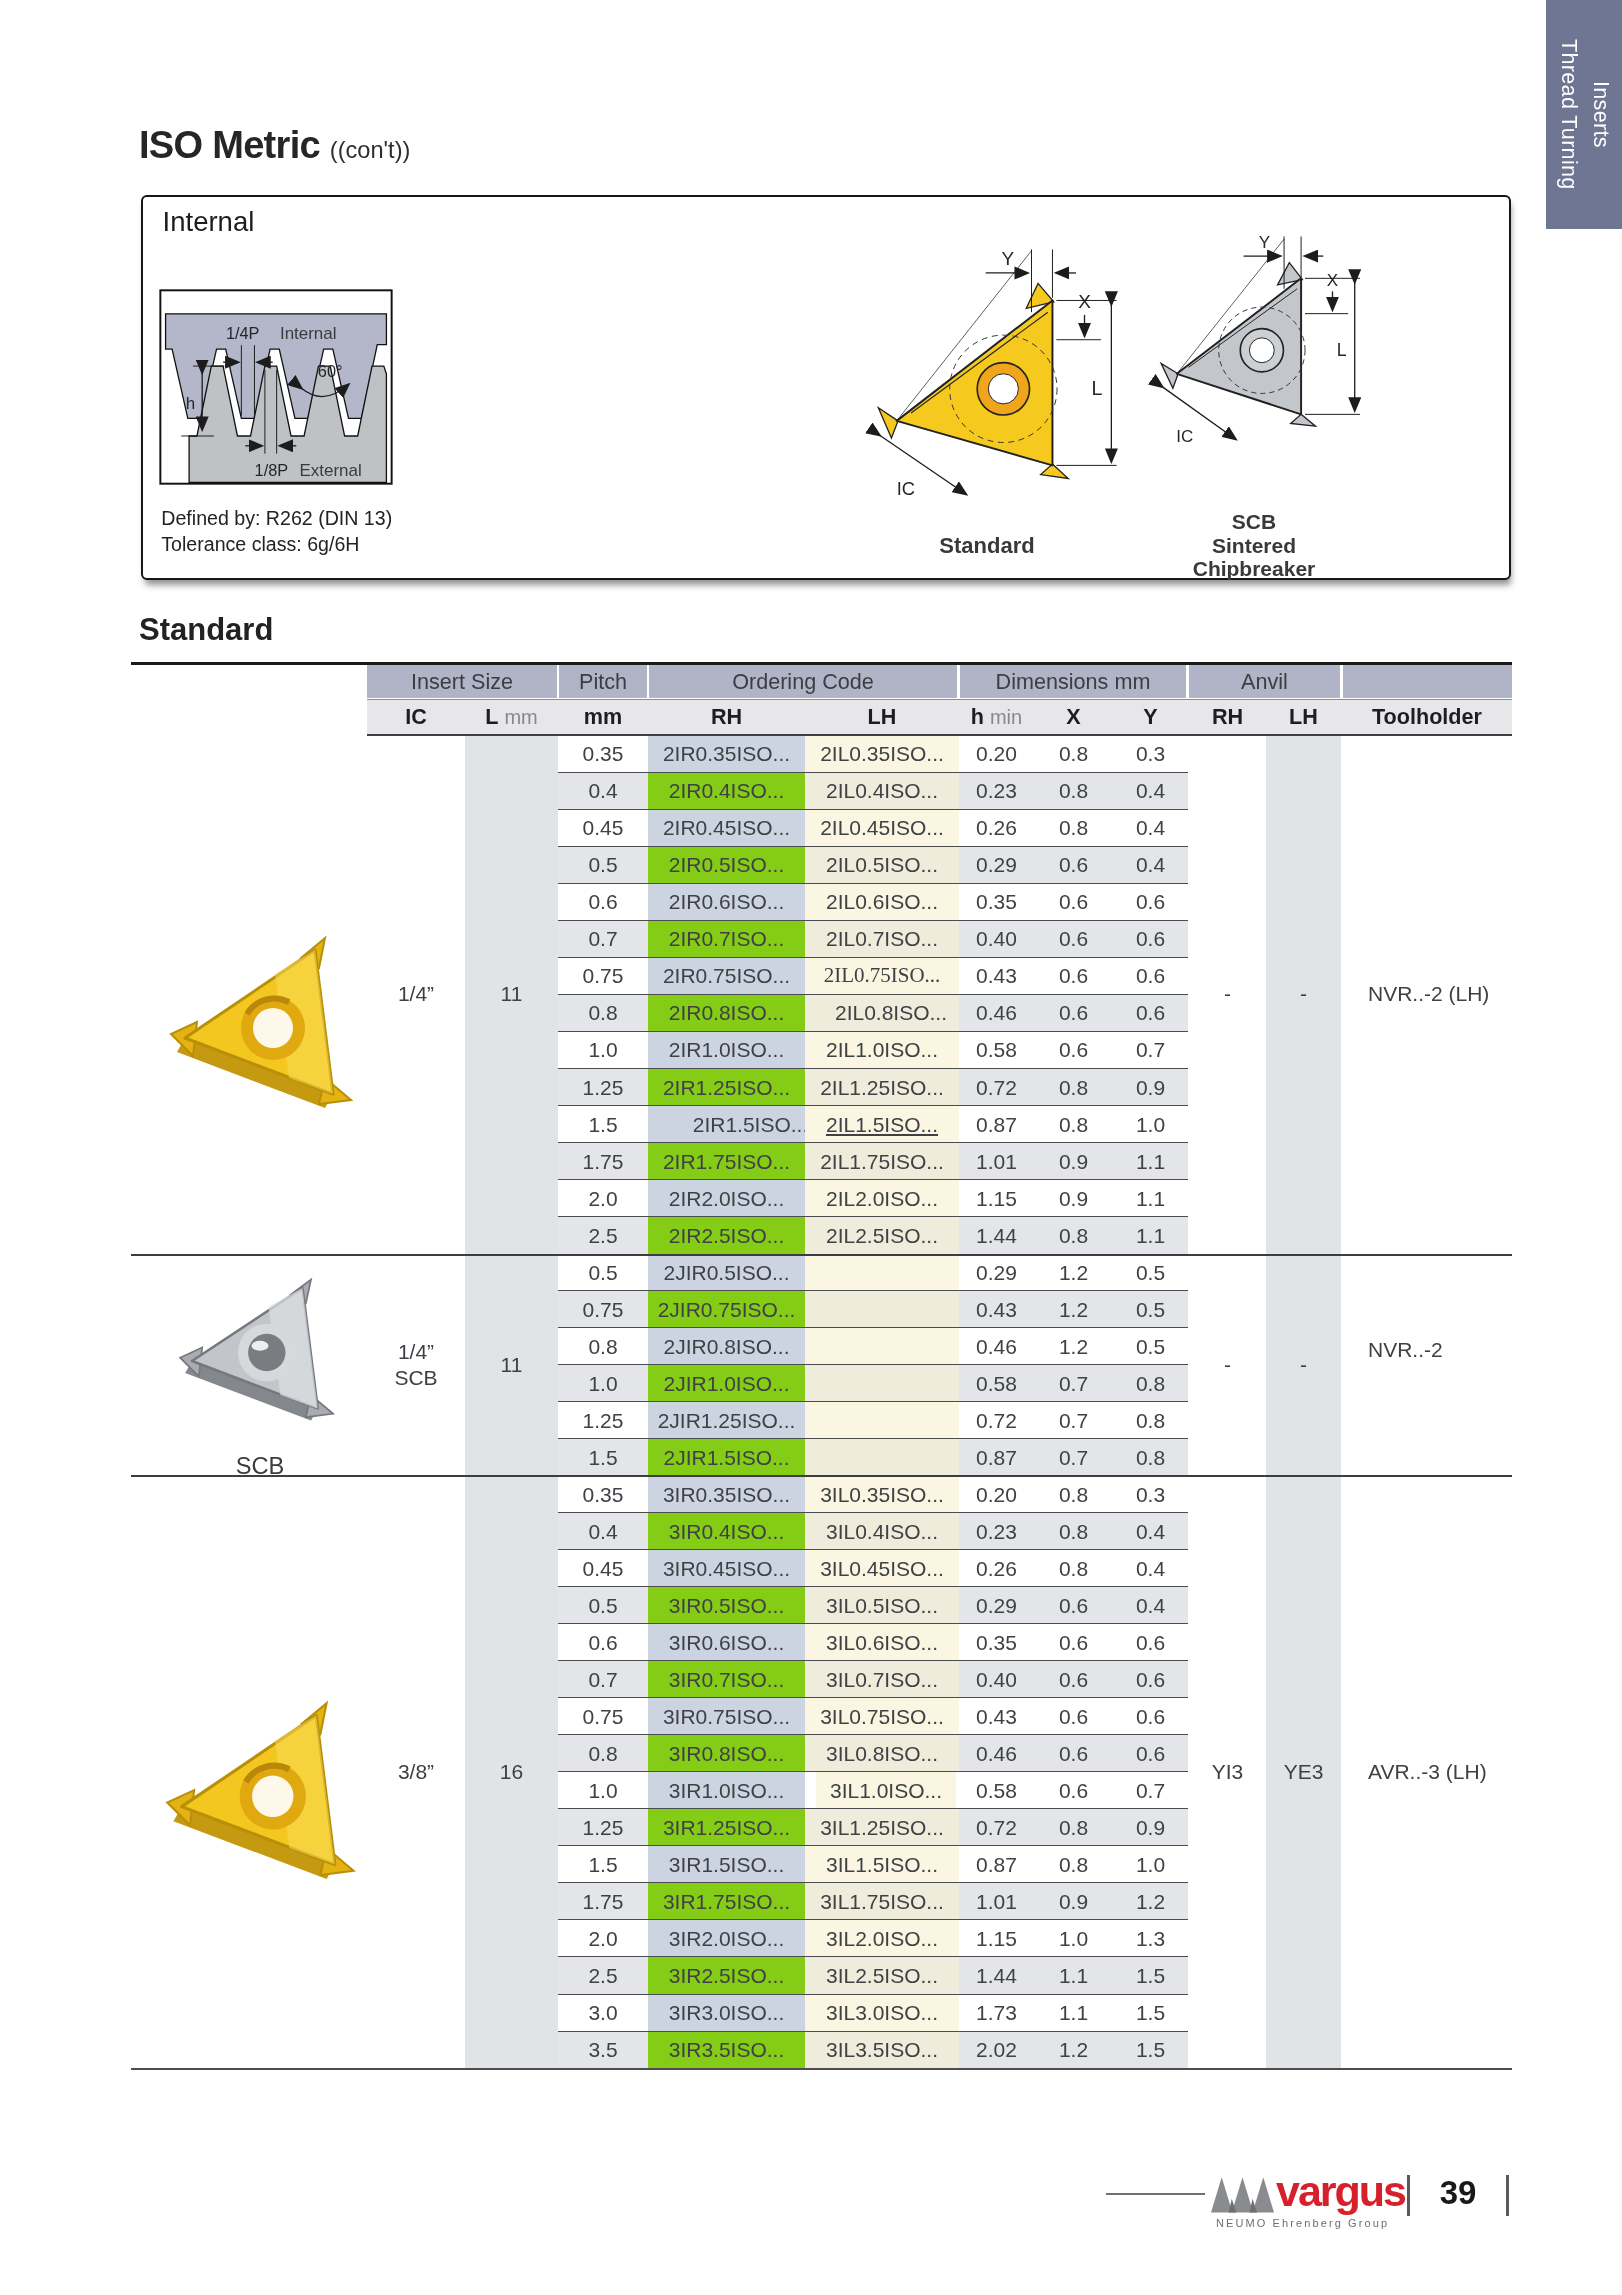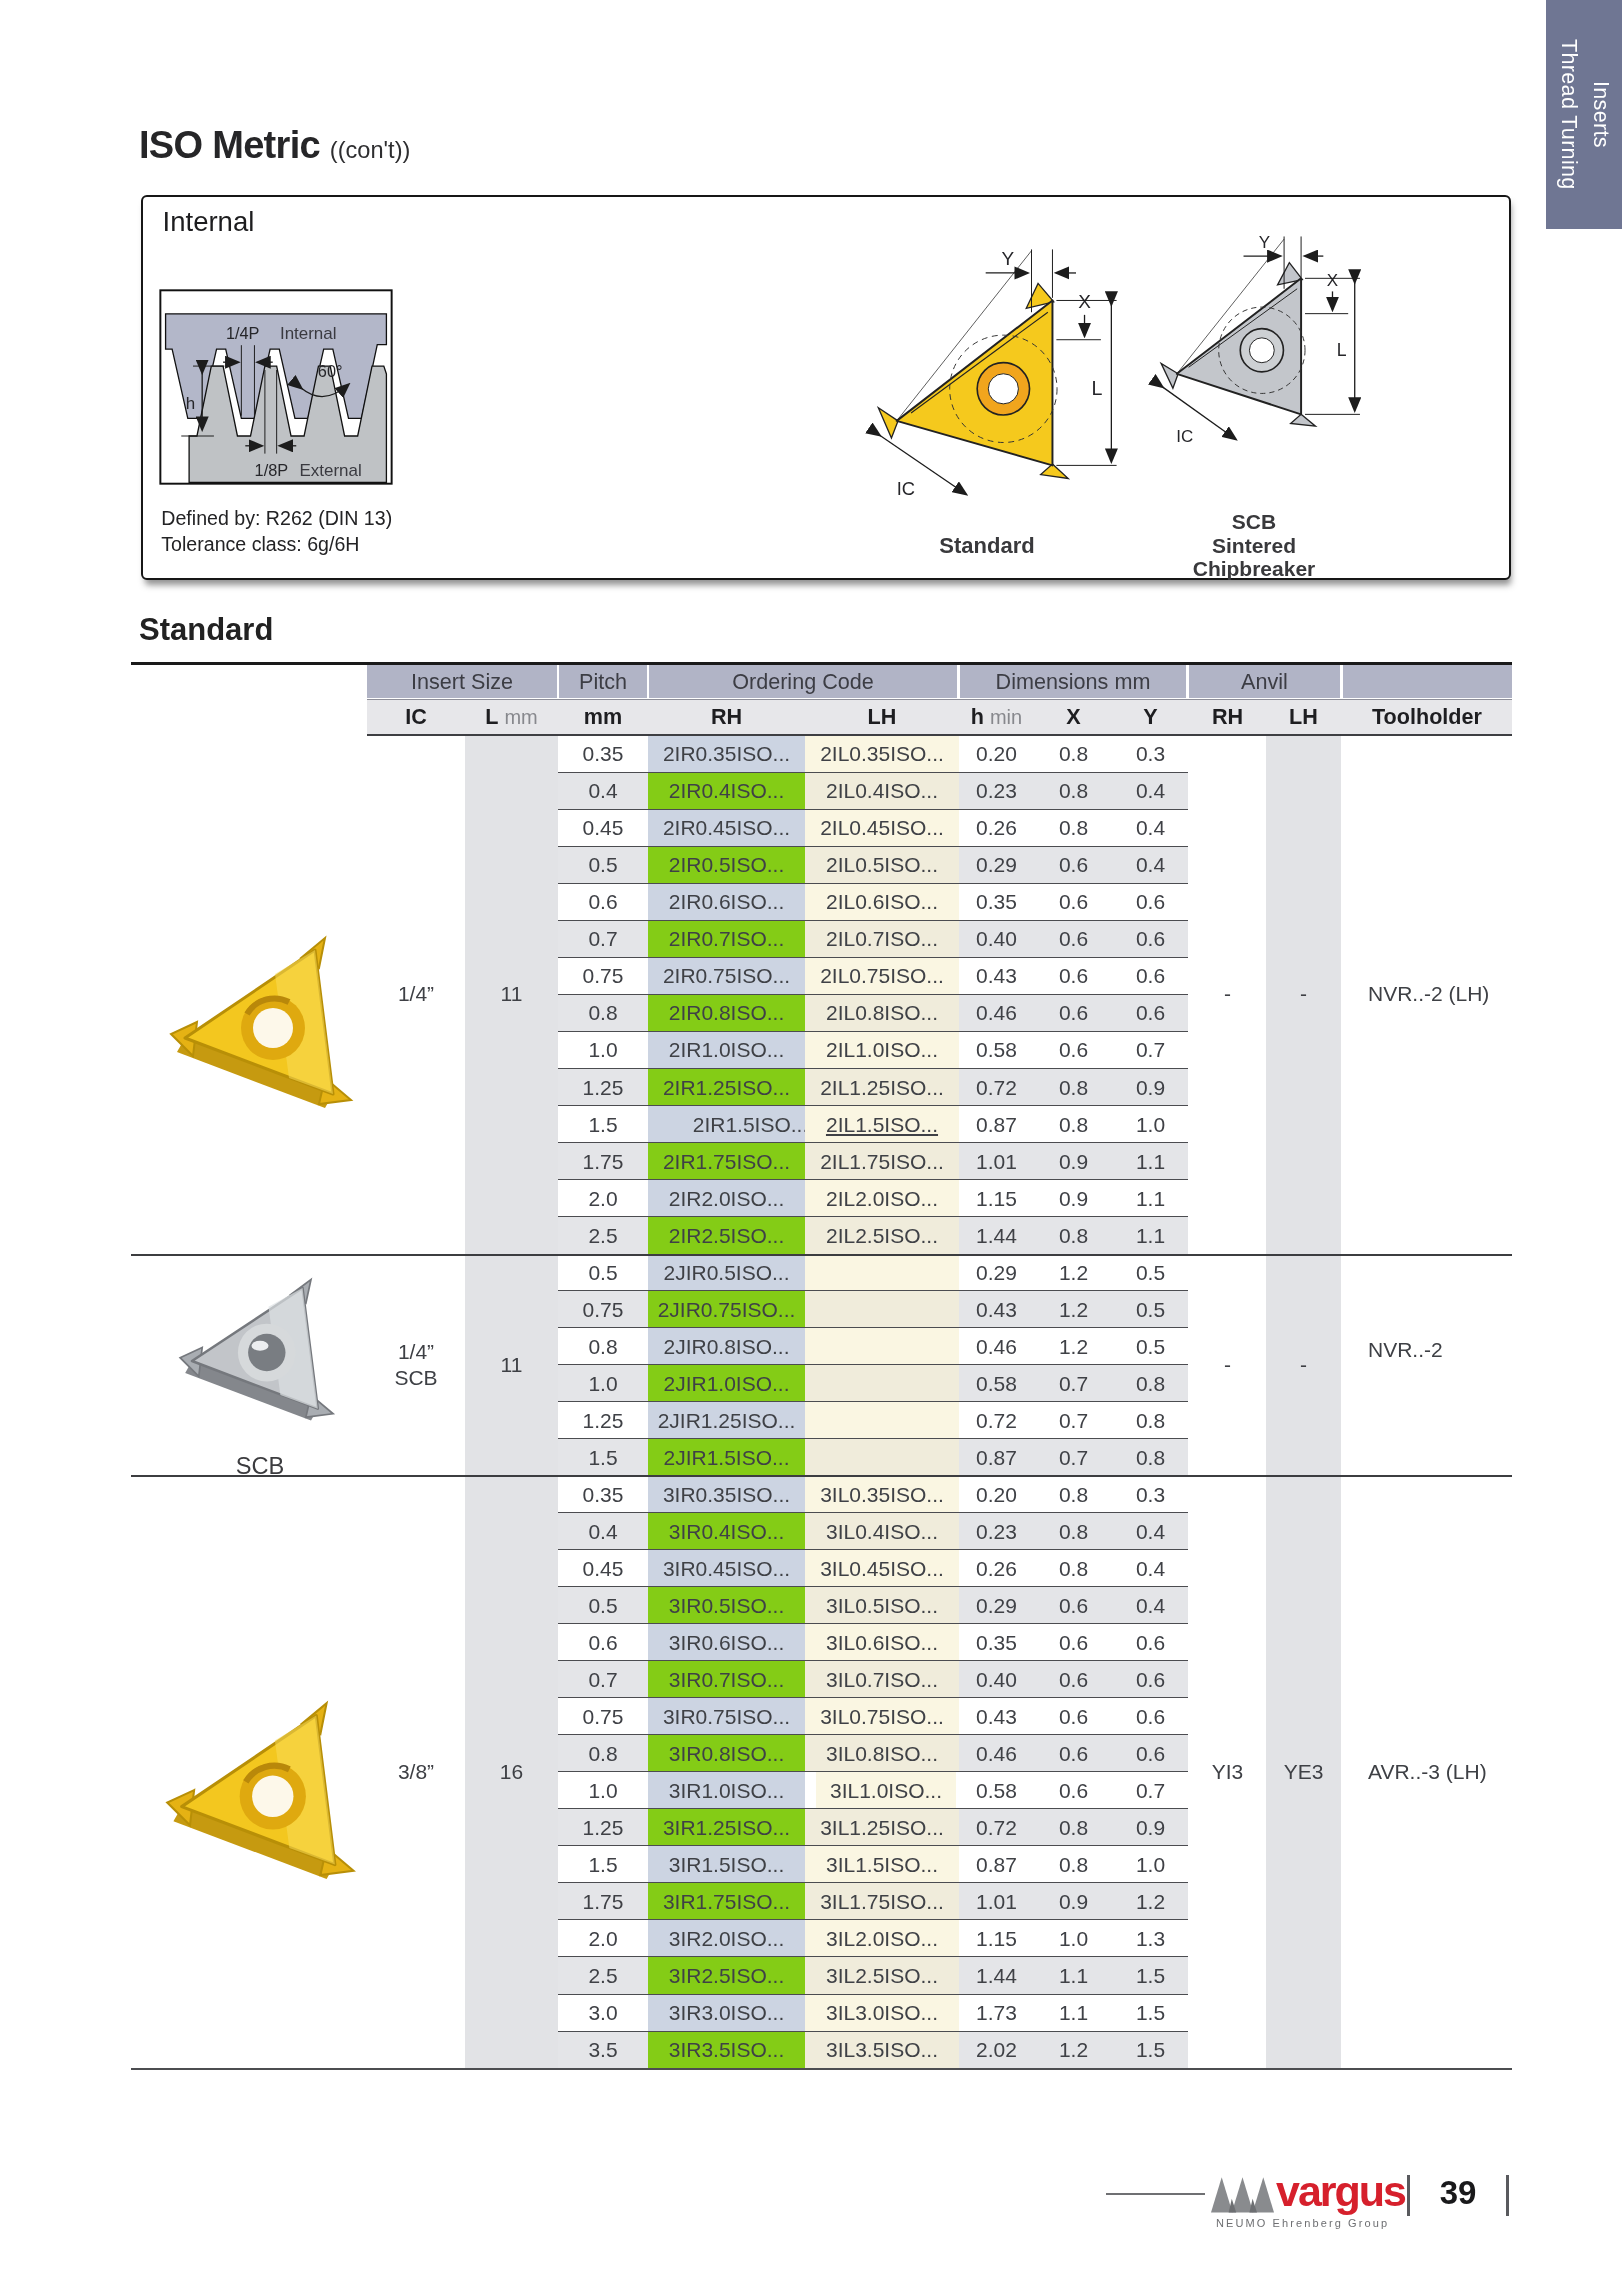--- a/index.html
+++ b/index.html
@@ -283,28 +283,28 @@
         <div class="rowsep" style="top: 258px;"></div>
         <div class="cell c-pitch odd" style="left: 427px; top: 258px; width: 90px; height: 37px;">0.7</div>
         <div class="cell c-rh odd" style="left: 517px; top: 258px; width: 157px; height: 37px;">2IR0.7ISO...</div>
         <div class="cell c-lh odd" style="left: 674px; top: 258px; width: 154px; height: 37px;">2IL0.7ISO...</div>
         <div class="cell c-h odd" style="left: 828px; top: 258px; width: 75px; height: 37px;">0.40</div>
         <div class="cell c-x odd" style="left: 903px; top: 258px; width: 79px; height: 37px;">0.6</div>
         <div class="cell c-y odd" style="left: 982px; top: 258px; width: 75px; height: 37px;">0.6</div>
         <div class="rowsep" style="top: 295px;"></div>
         <div class="cell c-pitch even" style="left: 427px; top: 295px; width: 90px; height: 37px;">0.75</div>
         <div class="cell c-rh even" style="left: 517px; top: 295px; width: 157px; height: 37px;">2IR0.75ISO...</div>
-        <div class="cell c-lh even" style="left: 674px; top: 295px; width: 154px; height: 37px;">2IL0.75ISO...</div>
+        <div class="cell c-lh even" style="left: 674px; top: 295px; width: 154px; height: 37px; font-family: Liberation Serif, serif;">2IL0.75ISO...</div>
         <div class="cell c-h even" style="left: 828px; top: 295px; width: 75px; height: 37px;">0.43</div>
         <div class="cell c-x even" style="left: 903px; top: 295px; width: 79px; height: 37px;">0.6</div>
         <div class="cell c-y even" style="left: 982px; top: 295px; width: 75px; height: 37px;">0.6</div>
         <div class="rowsep" style="top: 332px;"></div>
         <div class="cell c-pitch odd" style="left: 427px; top: 332px; width: 90px; height: 37px;">0.8</div>
         <div class="cell c-rh odd" style="left: 517px; top: 332px; width: 157px; height: 37px;">2IR0.8ISO...</div>
-        <div class="cell c-lh odd" style="left: 674px; top: 332px; width: 154px; height: 37px;">2IL0.8ISO...</div>
+        <div class="cell c-lh odd" style="left: 674px; top: 332px; width: 154px; height: 37px; padding-left: 9px;">2IL0.8ISO...</div>
         <div class="cell c-h odd" style="left: 828px; top: 332px; width: 75px; height: 37px;">0.46</div>
         <div class="cell c-x odd" style="left: 903px; top: 332px; width: 79px; height: 37px;">0.6</div>
         <div class="cell c-y odd" style="left: 982px; top: 332px; width: 75px; height: 37px;">0.6</div>
         <div class="rowsep" style="top: 369px;"></div>
         <div class="cell c-pitch even" style="left: 427px; top: 369px; width: 90px; height: 37px;">1.0</div>
         <div class="cell c-rh even" style="left: 517px; top: 369px; width: 157px; height: 37px;">2IR1.0ISO...</div>
         <div class="cell c-lh even" style="left: 674px; top: 369px; width: 154px; height: 37px;">2IL1.0ISO...</div>
         <div class="cell c-h even" style="left: 828px; top: 369px; width: 75px; height: 37px;">0.58</div>
         <div class="cell c-x even" style="left: 903px; top: 369px; width: 79px; height: 37px;">0.6</div>
         <div class="cell c-y even" style="left: 982px; top: 369px; width: 75px; height: 37px;">0.7</div>

